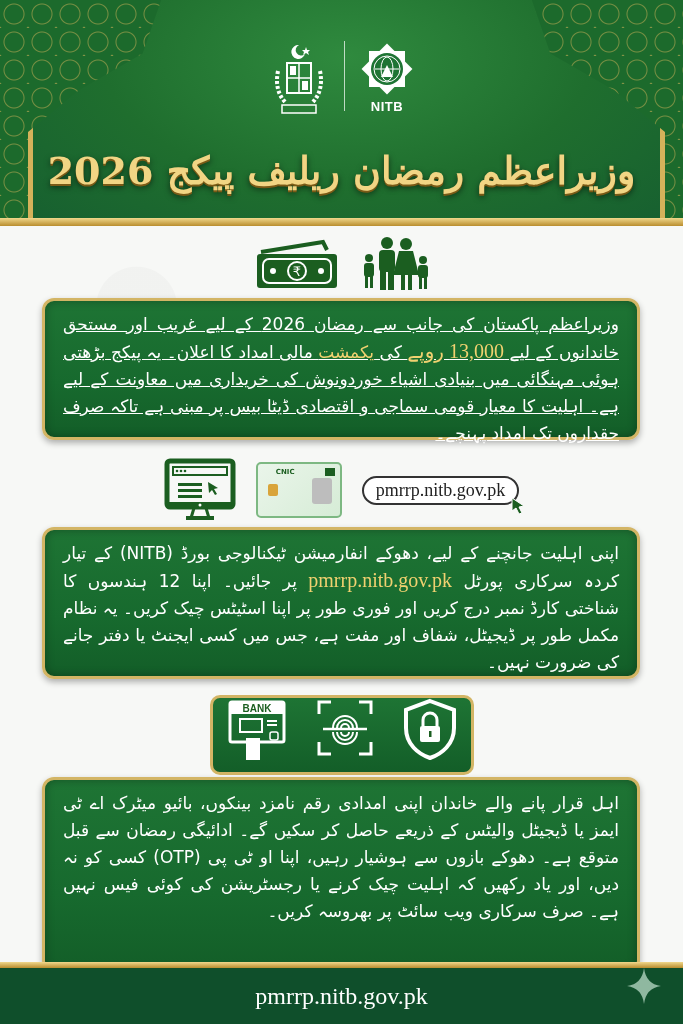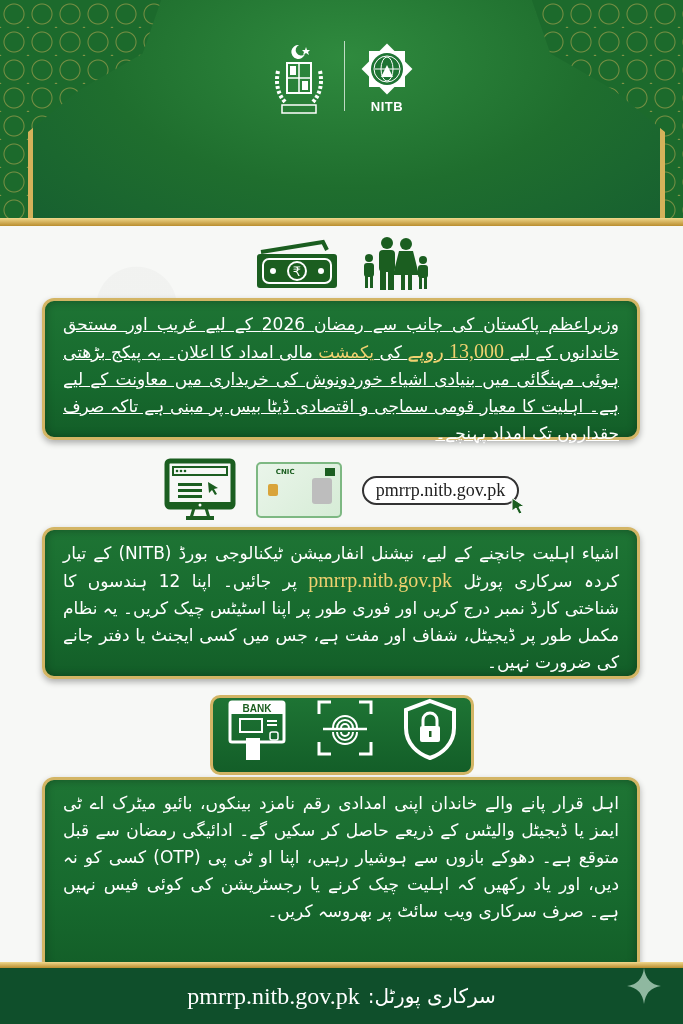--- a/index.html
+++ b/index.html
@@ -138,20 +138,21 @@
         <rect x="10" y="10" width="36" height="36" fill="#fff" transform="rotate(45 28 28)"></rect>
         <circle cx="28" cy="28" r="16" fill="#1e7434"></circle>
         <circle cx="28" cy="28" r="13" fill="none" stroke="#fff" stroke-width="1"></circle>
         <ellipse cx="28" cy="28" rx="6" ry="12" fill="none" stroke="#fff" stroke-width="1"></ellipse>
         <line x1="16" y1="28" x2="40" y2="28" stroke="#fff" stroke-width="1"></line>
         <polygon points="28,24 22,36 34,36" fill="#fff"></polygon>
       </svg>
       <span class="nitb-label">NITB</span>
     </div>
   </div>
+  <div class="title">وزیراعظم رمضان ریلیف پیکج 2026</div>
 </div>
 <div class="header-gold"></div>
 
 <div class="iconrow" style="top:236px;">
   <svg width="90" height="52" viewBox="0 0 90 52">
     <path d="M8 14 L70 4 L74 12" stroke="#1b5e20" stroke-width="4" fill="none"></path>
     <rect x="4" y="16" width="80" height="34" rx="3" fill="#1b5e20"></rect>
     <rect x="10" y="21" width="68" height="24" rx="6" fill="none" stroke="#fff" stroke-width="2"></rect>
     <circle cx="44" cy="33" r="10" fill="#fff"></circle>
     <circle cx="44" cy="33" r="8" fill="#1b5e20"></circle>
@@ -207,21 +208,21 @@
   </div>
   <div class="url-pill">
     <span>pmrrp.nitb.gov.pk</span>
     <svg width="16" height="18" viewBox="0 0 16 18" style="position:absolute; right:-10px; bottom:-12px;">
       <path d="M1 1 L13 9 L8 10 L11 16 L8 17 L5 11 L1 14z" fill="#1b5e20" stroke="#fff" stroke-width="1"></path>
     </svg>
   </div>
 </div>
 
 <div class="panel" style="top:527px; height:152px;">
-  <span>اشیاء اہلیت جانچنے کے لیے، نیشنل انفارمیشن ٹیکنالوجی بورڈ (NITB) کے تیار کردہ سرکاری پورٹل </span><span class="hl">pmrrp.nitb.gov.pk</span><span> پر جائیں۔ اپنا 12 ہندسوں کا شناختی کارڈ نمبر درج کریں اور فوری طور پر اپنا اسٹیٹس چیک کریں۔ یہ نظام مکمل طور پر ڈیجیٹل، شفاف اور مفت ہے، جس میں کسی ایجنٹ یا دفتر جانے کی ضرورت نہیں۔</span>
+  <span>اپنی اہلیت جانچنے کے لیے، دھوکے انفارمیشن ٹیکنالوجی بورڈ (NITB) کے تیار کردہ سرکاری پورٹل </span><span class="hl">pmrrp.nitb.gov.pk</span><span> پر جائیں۔ اپنا 12 ہندسوں کا شناختی کارڈ نمبر درج کریں اور فوری طور پر اپنا اسٹیٹس چیک کریں۔ یہ نظام مکمل طور پر ڈیجیٹل، شفاف اور مفت ہے، جس میں کسی ایجنٹ یا دفتر جانے کی ضرورت نہیں۔</span>
 </div>
 
 <div class="sec-bar">
   <svg width="62" height="66" viewBox="0 0 62 66">
     <rect x="4" y="4" width="54" height="40" rx="2" fill="none" stroke="#fff" stroke-width="3"></rect>
     <rect x="4" y="4" width="54" height="12" fill="#fff"></rect>
     <text x="31" y="14" text-anchor="middle" font-size="10" font-weight="bold" fill="#1b5e20" font-family="Liberation Sans, sans-serif">BANK</text>
     <rect x="14" y="21" width="22" height="13" fill="none" stroke="#fff" stroke-width="2"></rect>
     <rect x="41" y="22" width="10" height="2" fill="#fff"></rect>
       <rect x="41" y="26" width="10" height="2" fill="#fff"></rect>
@@ -245,18 +246,17 @@
 </div>
 
 <div class="panel" style="top:777px; height:196px;">
   <span>اہل قرار پانے والے خاندان اپنی امدادی رقم نامزد بینکوں، بائیو میٹرک اے ٹی ایمز یا ڈیجیٹل والیٹس کے ذریعے حاصل کر سکیں گے۔ ادائیگی رمضان سے قبل متوقع ہے۔ دھوکے بازوں سے ہوشیار رہیں، اپنا او ٹی پی (OTP) کسی کو نہ دیں، اور یاد رکھیں کہ اہلیت چیک کرنے یا رجسٹریشن کی کوئی فیس نہیں ہے۔ صرف سرکاری ویب سائٹ پر بھروسہ کریں۔</span>
 </div>
 
 <div class="footer-gold"></div>
 <div class="footer">
   <div class="footer-text">
     <span>pmrrp.nitb.gov.pk</span>
-    <span class="footer-label">سرکاری پورٹل:</span>
   </div>
 </div>
 <svg class="sparkle" viewBox="0 0 34 36">
   <path d="M17 0 Q19 16 34 18 Q19 20 17 36 Q15 20 0 18 Q15 16 17 0z" fill="#8fb8a0"></path>
 </svg>
 
 </body></html>

